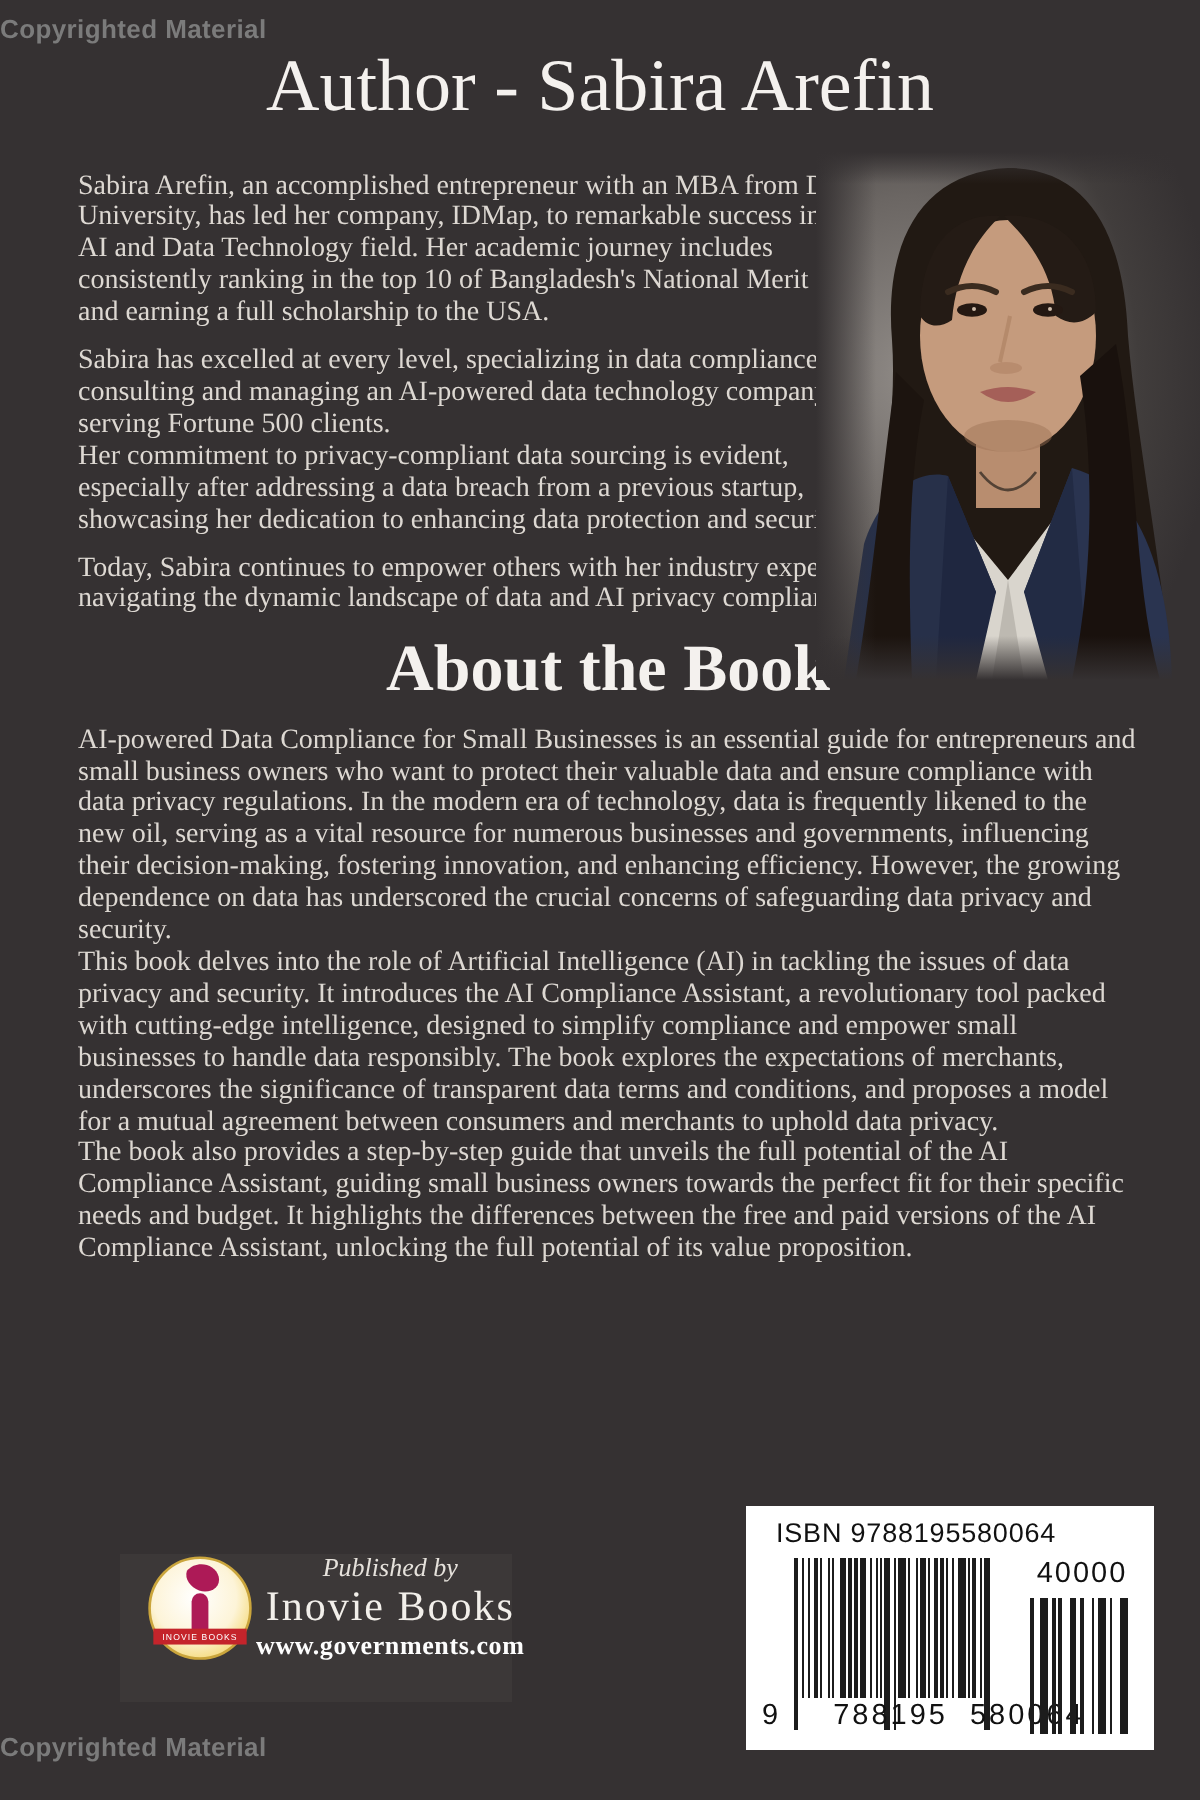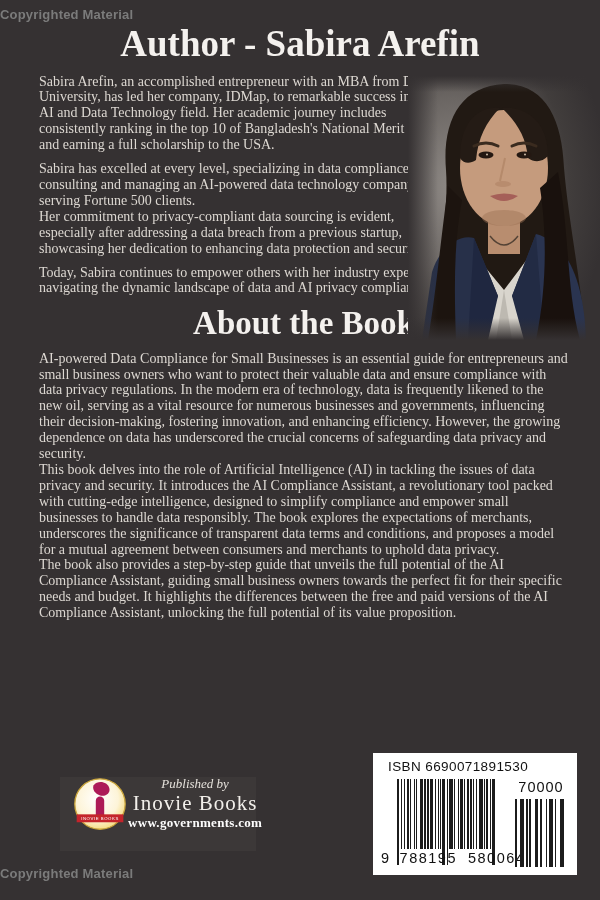--- a/index.html
+++ b/index.html
@@ -25,22 +25,22 @@
   .watermark{
     width:100%;text-align:left;
     font-family:"Liberation Sans","DejaVu Sans",sans-serif;
     font-size:13px;font-weight:bold;color:var(--watermark-text);
     letter-spacing:.2px;
   }
   .watermark.top{padding-top:7px;}
   .watermark.bottom{position:absolute;left:0;top:866px;}
   h1.author-heading{
     width:100%;text-align:center;
-    font-size:37px;font-weight:700;color:var(--heading-text);
-    margin:1px 0 8px 0;line-height:1.15;
+    font-size:37px;font-weight:400;color:var(--heading-text);
+    margin:1px 0 20px 0;line-height:1.15;
   }
   .author-bio{
     margin-left:39px;width:400px;
     font-size:14px;line-height:15.9px;color:var(--body-text);
   }
   .author-bio p.gap-after{margin-bottom:8px;}
   h2.book-heading{
     width:100%;text-align:center;
     font-size:33px;font-weight:600;color:var(--heading-text);
     margin:9px 0 9px 4px;line-height:1.1;
@@ -80,21 +80,21 @@
   }
   .isbn-label{position:absolute;left:15px;top:6px;font-size:13.5px;letter-spacing:.4px;}
   .main-bars{position:absolute;left:24px;top:26px;height:86px;font-size:0;white-space:nowrap;}
   .bar{display:inline-block;height:70px;background:var(--barcode-bar);vertical-align:top;}
   .bar.tall{height:86px;}
   .ean-digits{
     position:absolute;left:8px;top:97px;font-size:14.5px;letter-spacing:1.5px;
     display:flex;background:transparent;
   }
   .ean-digits .d9{margin-right:9px;}
-  .ean-digits .dmid{margin-right:11px;}
+  .ean-digits .dmid{margin-right:11px;padding-left:17px;}
   .supp-label{position:absolute;left:140px;top:26px;width:56px;text-align:center;font-size:14.5px;letter-spacing:1px;}
   .supp-bars{position:absolute;left:142px;top:46px;height:68px;font-size:0;white-space:nowrap;}
   .supp-bars .bar{height:68px;}
 </style>
 </head>
 <body>
 
 <div class="page">
 
   <div class="watermark top">Copyrighted Material</div>
@@ -202,26 +202,26 @@
       <text x="30" y="46.3" text-anchor="middle" font-size="4.6" fill="#ffffff" font-family="Liberation Sans, sans-serif" letter-spacing="0.6">INOVIE BOOKS</text>
     </svg>
     <div class="pub-text">
       <div class="published-by">Published by</div>
       <div class="publisher-name">Inovie Books</div>
       <div class="publisher-site">www.governments.com</div>
     </div>
   </div>
 
   <div class="barcode-box">
-    <div class="isbn-label">ISBN 6690071891530</div>
+    <div class="isbn-label">ISBN 9788195580064</div>
     <div class="main-bars" id="main-bars"><span class="bar tall" style="width: 2.4px; margin-right: 1.2px;"></span><span class="bar" style="width: 1.2px; margin-right: 2.4px;"></span><span class="bar" style="width: 1.2px; margin-right: 1.2px;"></span><span class="bar" style="width: 2.4px; margin-right: 1.2px;"></span><span class="bar" style="width: 1.2px; margin-right: 2.4px;"></span><span class="bar" style="width: 1.2px; margin-right: 1.2px;"></span><span class="bar" style="width: 1.2px; margin-right: 2.4px;"></span><span class="bar" style="width: 3.6px; margin-right: 1.2px;"></span><span class="bar" style="width: 1.2px; margin-right: 1.2px;"></span><span class="bar" style="width: 2.4px; margin-right: 1.2px;"></span><span class="bar" style="width: 2.4px; margin-right: 2.4px;"></span><span class="bar" style="width: 1.2px; margin-right: 1.2px;"></span><span class="bar" style="width: 1.2px; margin-right: 1.2px;"></span><span class="bar" style="width: 1.2px; margin-right: 1.2px;"></span><span class="bar tall" style="width: 2.4px; margin-right: 2.4px;"></span><span class="bar tall" style="width: 1.2px; margin-right: 1.2px;"></span><span class="bar" style="width: 3.6px; margin-right: 1.2px;"></span><span class="bar" style="width: 1.2px; margin-right: 2.4px;"></span><span class="bar" style="width: 1.2px; margin-right: 1.2px;"></span><span class="bar" style="width: 2.4px; margin-right: 1.2px;"></span><span class="bar" style="width: 1.2px; margin-right: 2.4px;"></span><span class="bar" style="width: 1.2px; margin-right: 1.2px;"></span><span class="bar" style="width: 2.4px; margin-right: 1.2px;"></span><span class="bar" style="width: 1.2px; margin-right: 1.2px;"></span><span class="bar" style="width: 1.2px; margin-right: 2.4px;"></span><span class="bar" style="width: 3.6px; margin-right: 1.2px;"></span><span class="bar" style="width: 1.2px; margin-right: 1.2px;"></span><span class="bar" style="width: 1.2px; margin-right: 2.4px;"></span><span class="bar" style="width: 1.2px; margin-right: 1.2px;"></span><span class="bar tall" style="width: 2.4px; margin-right: 0px;"></span></div>
     <div class="ean-digits">
       <span class="d9">9</span>
       <span class="dmid">788195</span>
       <span>580064</span>
     </div>
-    <div class="supp-label">70000</div>
+    <div class="supp-label">40000</div>
     <div class="supp-bars" id="supp-bars"><span class="bar" style="width: 1.8px; margin-right: 3.6px;"></span><span class="bar" style="width: 3.6px; margin-right: 1.8px;"></span><span class="bar" style="width: 1.8px; margin-right: 1.8px;"></span><span class="bar" style="width: 1.8px; margin-right: 3.6px;"></span><span class="bar" style="width: 3.6px; margin-right: 1.8px;"></span><span class="bar" style="width: 1.8px; margin-right: 3.6px;"></span><span class="bar" style="width: 1.8px; margin-right: 1.8px;"></span><span class="bar" style="width: 3.6px; margin-right: 1.8px;"></span><span class="bar" style="width: 1.8px; margin-right: 3.6px;"></span><span class="bar" style="width: 3.6px; margin-right: 0px;"></span></div>
   </div>
 
   <div class="watermark bottom">Copyrighted Material</div>
 
 </div>
 
 </body></html>

